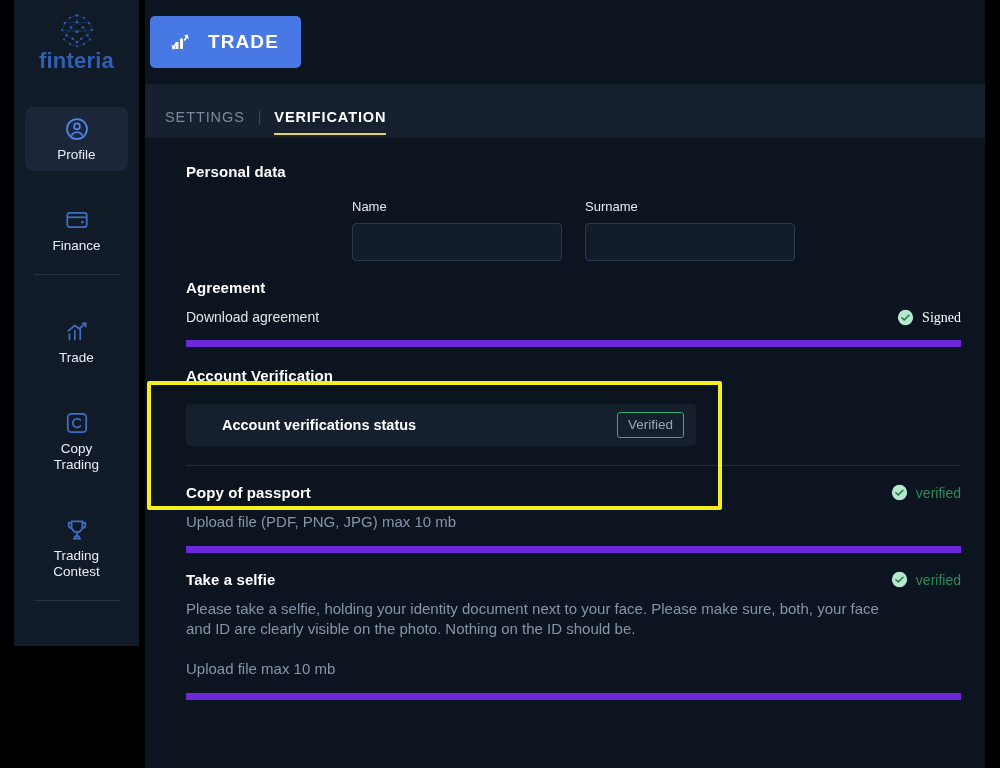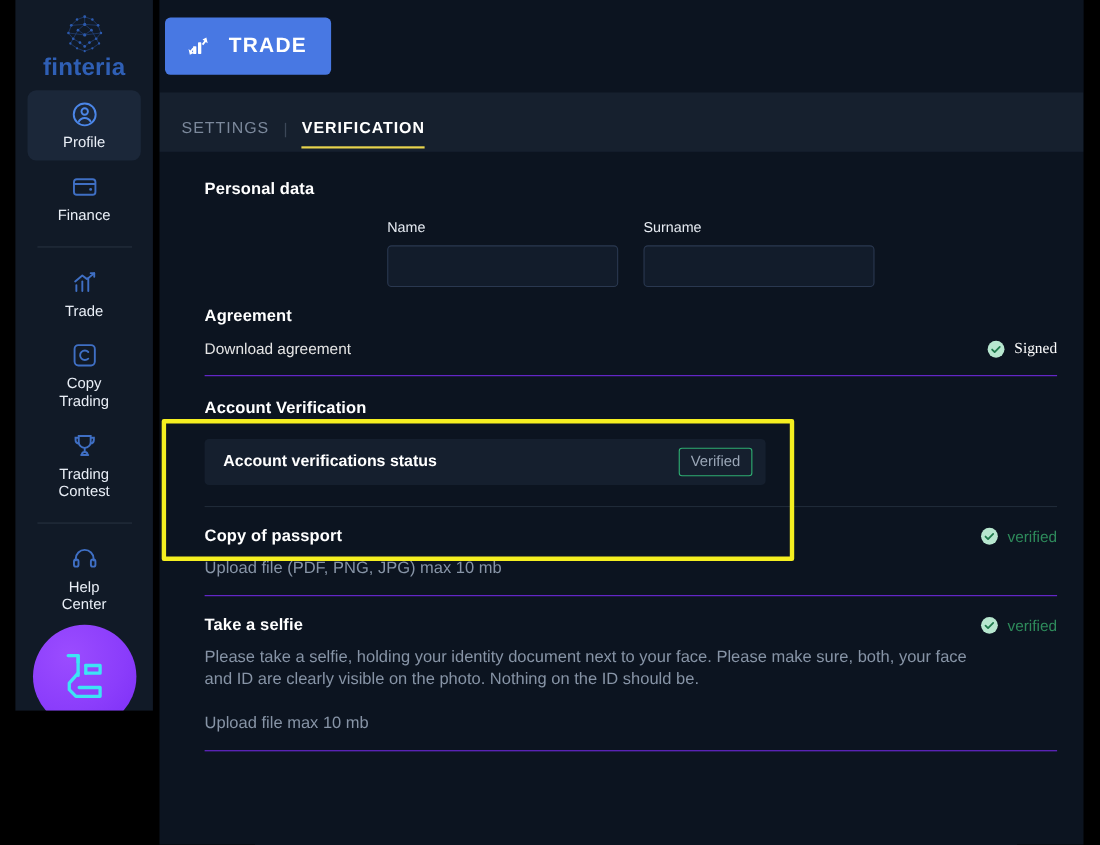--- a/index.html
+++ b/index.html
@@ -66,20 +66,21 @@
     width: 103px;
     padding: 9px 2px 8px 2px;
     margin-bottom: 2px;
     border-radius: 8px;
     display: flex;
     flex-direction: column;
     align-items: center;
     gap: 5px;
     cursor: pointer;
     text-align: center;
+    margin-top: 25px;
   }
   .nav-item.active {
     background: #1b2739;
   }
   .nav-icon {
     width: 26px;
     height: 26px;
     display: block;
     color: #3f6fc4;
   }
@@ -233,21 +234,21 @@
     font-size: 13px;
     padding: 0 11px;
     font-family: "Liberation Sans", sans-serif;
     outline: none;
   }
 
   
   .row-block {
     padding-top: 18px;
     padding-bottom: 14px;
-    border-bottom: 1px solid #6d28d9;
+    border-bottom: 7px solid #6d28d9;
   }
 
   .row-head {
     display: flex;
     align-items: flex-start;
     justify-content: space-between;
   }
 
   .link {
     display: inline-block;
@@ -287,21 +288,21 @@
     padding: 16px 0 19px 0;
   }
   .status-row {
     margin-top: 20px;
     height: 42px;
     background: #151f2e;
     border-radius: 4px;
     display: flex;
     align-items: center;
     justify-content: space-between;
-    padding: 0 12px 0 17px;
+    padding: 0 12px 0 36px;
     width: 510px;
   }
   .status-row-label {
     font-size: 14.5px;
     font-weight: bold;
     color: #ffffff;
   }
   .badge {
     border: 1.5px solid #2eae72;
     border-radius: 3px;

